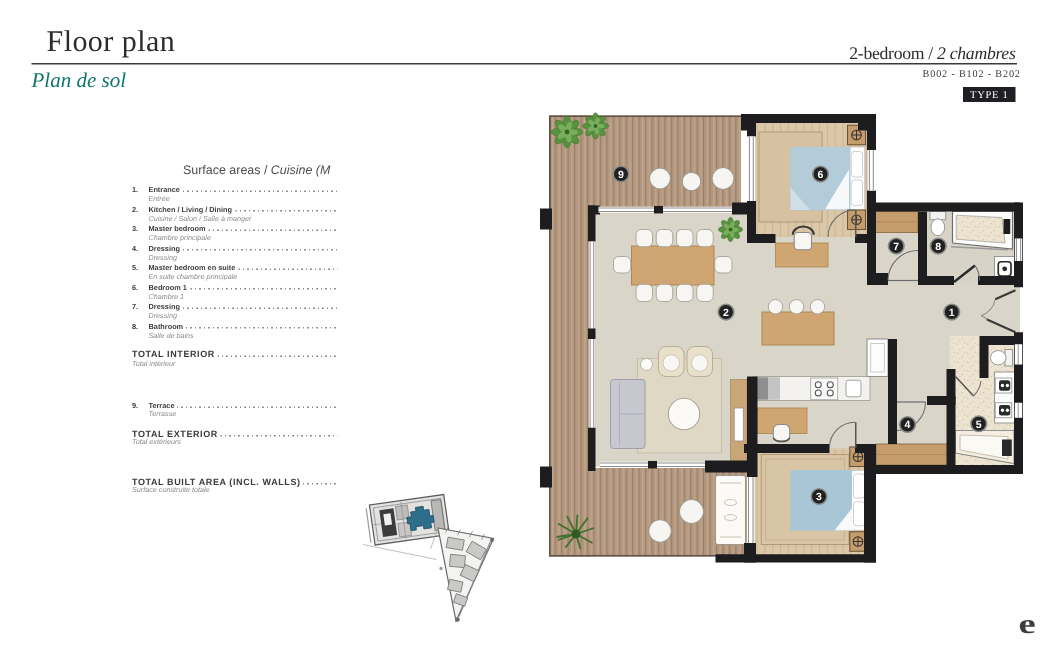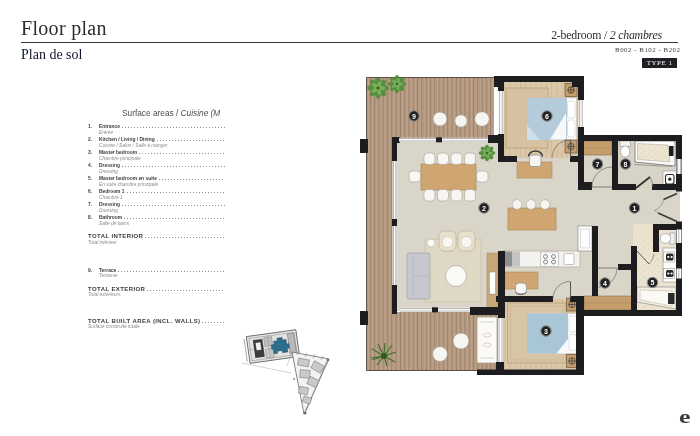--- a/index.html
+++ b/index.html
@@ -1,21 +1,21 @@
 <!DOCTYPE html>
 <html><head>
 <meta charset="utf-8">
 <style>
   html,body{margin:0;padding:0;background:#ffffff;}
   body{width:700px;height:436px;position:relative;overflow:hidden;font-family:"Liberation Sans",sans-serif;}
   
-  #h-title{position:absolute;left:21px;top:17px;font-family:"Liberation Serif",serif;font-size:20px;color:#2c2c30;letter-spacing:0.3px;}
+  #h-title{position:absolute;left:31px;top:17px;font-family:"Liberation Serif",serif;font-size:20px;color:#2c2c30;letter-spacing:0.3px;}
   #h-rule{position:absolute;left:21px;top:42.3px;width:657px;height:0;border-top:0.9px solid #3a3a3e;}
-  #h-sub{position:absolute;left:21px;top:46.5px;font-family:"Liberation Serif",serif;font-size:14px;color:#0f172a;}
-  #h-right{position:absolute;right:38px;top:28px;font-family:"Liberation Serif",serif;font-size:11.8px;letter-spacing:-0.2px;color:#2c2c30;text-align:right;}
+  #h-sub{position:absolute;left:21px;top:46.5px;font-family:"Liberation Serif",serif;font-style:italic;font-size:14px;color:#0f766e;}
+  #h-right{position:absolute;right:23px;top:28px;font-family:"Liberation Serif",serif;font-size:11.8px;letter-spacing:-0.2px;color:#2c2c30;text-align:right;}
   #h-codes{position:absolute;right:19.5px;top:45.8px;font-family:"Liberation Serif",serif;font-size:6.8px;color:#3a3a3e;letter-spacing:0.55px;}
   #h-type{position:absolute;right:23px;top:57.9px;background:#1f1f23;color:#fff;font-family:"Liberation Serif",serif;font-size:7px;padding:1.2px 4.6px 1.3px 4.6px;letter-spacing:0.5px;}
   
   #legend{position:absolute;left:88px;top:103px;width:137px;}
   #leg-title{position:absolute;left:34px;top:4.5px;font-size:8.3px;color:#4d4d4d;white-space:nowrap;width:101px;overflow:hidden;}
   .li{position:absolute;left:0;width:137px;}
   .lrow{display:flex;align-items:baseline;font-size:4.9px;font-weight:bold;color:#3c3c3c;line-height:5.6px;}
   .lnum{width:11px;text-align:left;flex:none;}
   .lmain{flex:none;padding-right:2px;white-space:nowrap;}
   .lfill{flex:1;height:4.2px;background:repeating-linear-gradient(to right,#8f8f8f 0 1px,transparent 1px 3px) bottom/100% 1px no-repeat;}

